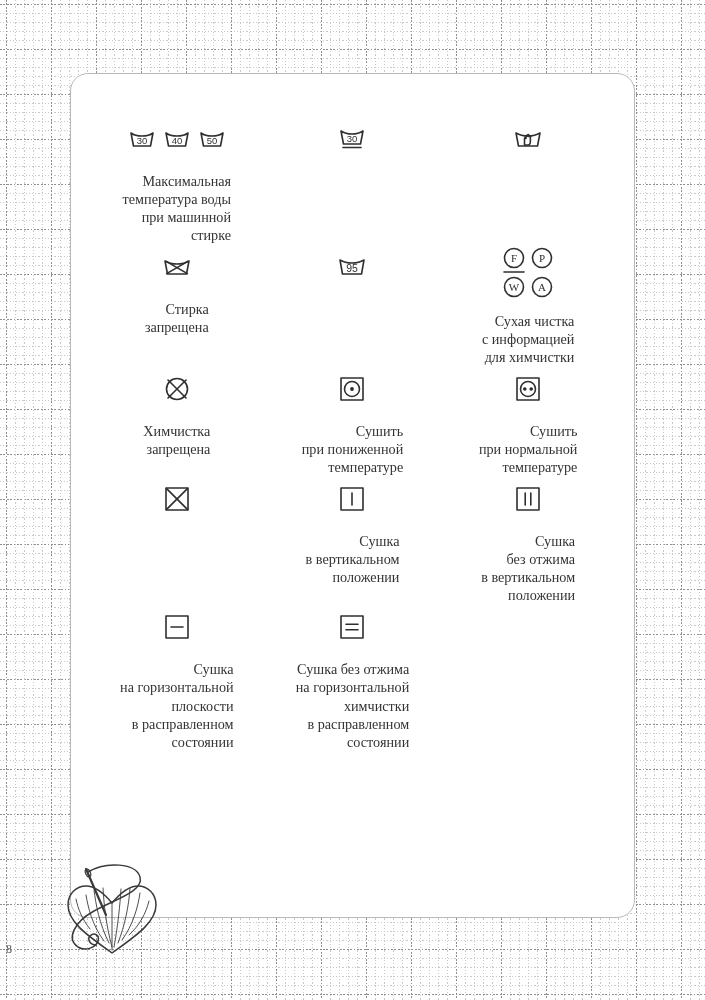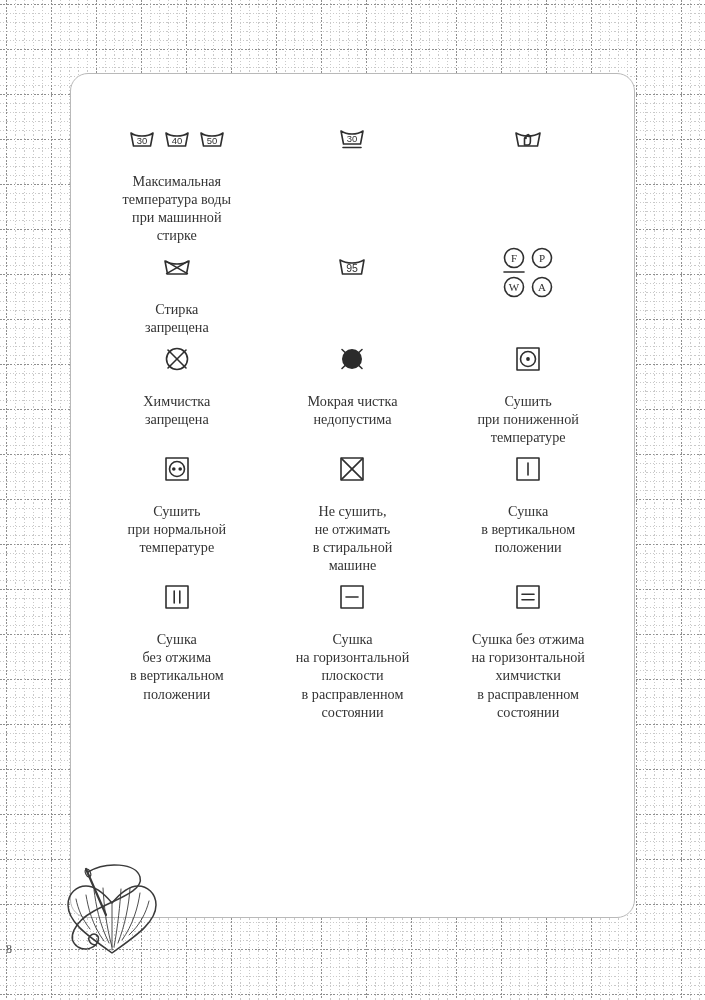--- a/index.html
+++ b/index.html
@@ -90,21 +90,21 @@
     display:flex;flex-direction:column;align-items:center;
     padding:0 6px;
   }
   .icon-area{
     height:46px;
     display:flex;align-items:center;justify-content:center;
     gap:9px;
   }
   .caption{
     margin-top:10px;
-    text-align:center;
+    text-align:right;
     font-size:14.2px;
     line-height:1.27;
     color:#333;
     white-space:pre-line;
   }
 
   
   svg{display:block;overflow:visible;}
   .st{fill:none;stroke:#2f2f2f;stroke-width:1.6;stroke-linecap:round;stroke-linejoin:round;}
   .stf{fill:#2b2b2b;stroke:none;}
@@ -391,45 +391,37 @@
           <text class="circletxt" x="16" y="18">F</text>
           <line class="st" x1="6" y1="28" x2="26" y2="28"></line>
           <circle class="st" cx="44" cy="14" r="9.5"></circle>
           <text class="circletxt" x="44" y="18">P</text>
           <circle class="st" cx="16" cy="43" r="9.5"></circle>
           <text class="circletxt" x="16" y="47">W</text>
           <circle class="st" cx="44" cy="43" r="9.5"></circle>
           <text class="circletxt" x="44" y="47">A</text>
         </svg>
       </div>
+      <div class="caption">Сухая чистка
+с информацией
+для химчистки</div>
     </div>
 
     <div class="cell row-3">
       <div class="icon-area">
         <svg width="28" height="28" viewBox="0 0 28 28" aria-hidden="true">
           <circle class="st" cx="14" cy="14" r="10.5"></circle>
           <line class="st" x1="5" y1="5" x2="23" y2="23"></line>
           <line class="st" x1="23" y1="5" x2="5" y2="23"></line>
         </svg>
       </div>
       <div class="caption">Химчистка
 запрещена</div>
     </div>
 
-    <div class="cell row-3">
-      <div class="icon-area">
-        <svg width="30" height="28" viewBox="0 0 30 28" aria-hidden="true">
-          <line class="st" x1="5" y1="4.5" x2="25" y2="23.5"></line>
-          <line class="st" x1="25" y1="4.5" x2="5" y2="23.5"></line>
-          <circle class="stf" cx="15" cy="14" r="10"></circle>
-        </svg>
-      </div>
-      <div class="caption">Мокрая чистка
-недопустима</div>
-    </div>
 
     <div class="cell row-3">
       <div class="icon-area">
         <svg width="28" height="28" viewBox="0 0 28 28" aria-hidden="true">
           <rect class="st" x="3" y="3" width="22" height="22"></rect>
           <circle class="st" cx="14" cy="14" r="7.5"></circle>
           <circle class="stf" cx="14" cy="14" r="1.9"></circle>
         </svg>
       </div>
       <div class="caption">Сушить
@@ -452,24 +444,20 @@
     </div>
 
     <div class="cell row-4">
       <div class="icon-area">
         <svg width="28" height="28" viewBox="0 0 28 28" aria-hidden="true">
           <rect class="st" x="3" y="3" width="22" height="22"></rect>
           <line class="st" x1="3.6" y1="3.6" x2="24.4" y2="24.4"></line>
           <line class="st" x1="24.4" y1="3.6" x2="3.6" y2="24.4"></line>
         </svg>
       </div>
-      <div class="caption">Не сушить,
-не отжимать
-в стиральной
-машине</div>
     </div>
 
     <div class="cell row-4">
       <div class="icon-area">
         <svg width="28" height="28" viewBox="0 0 28 28" aria-hidden="true">
           <rect class="st" x="3" y="3" width="22" height="22"></rect>
           <line class="st" x1="14" y1="8" x2="14" y2="20"></line>
         </svg>
       </div>
       <div class="caption">Сушка

